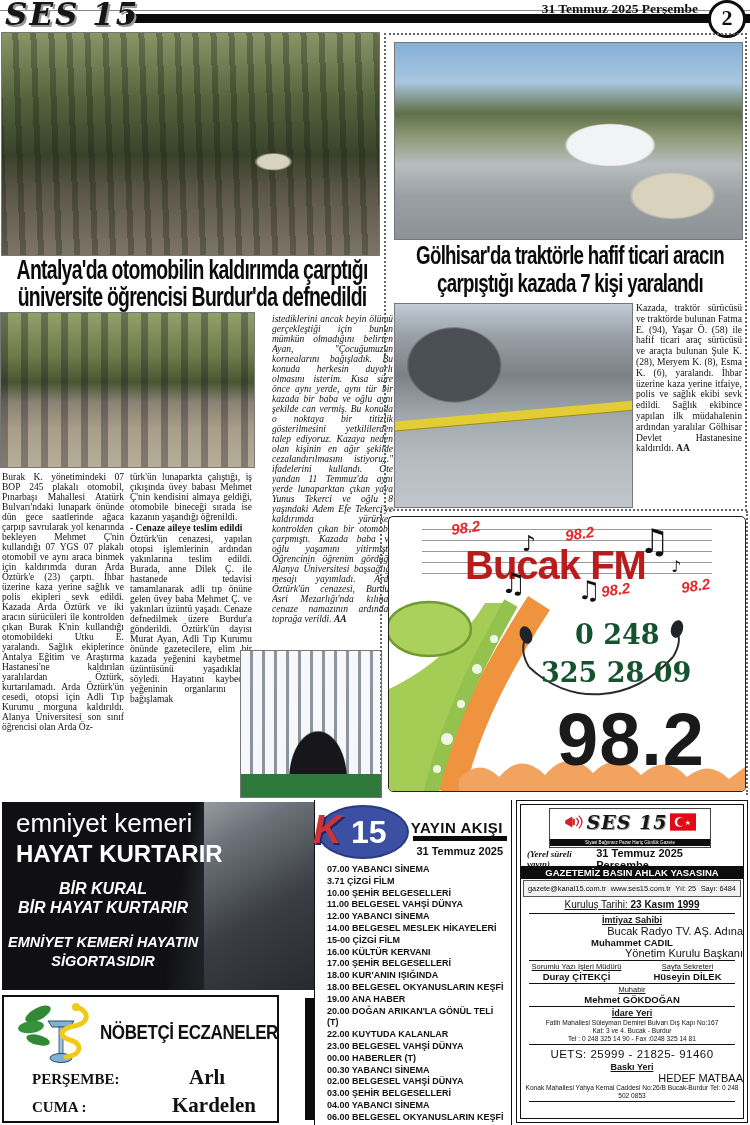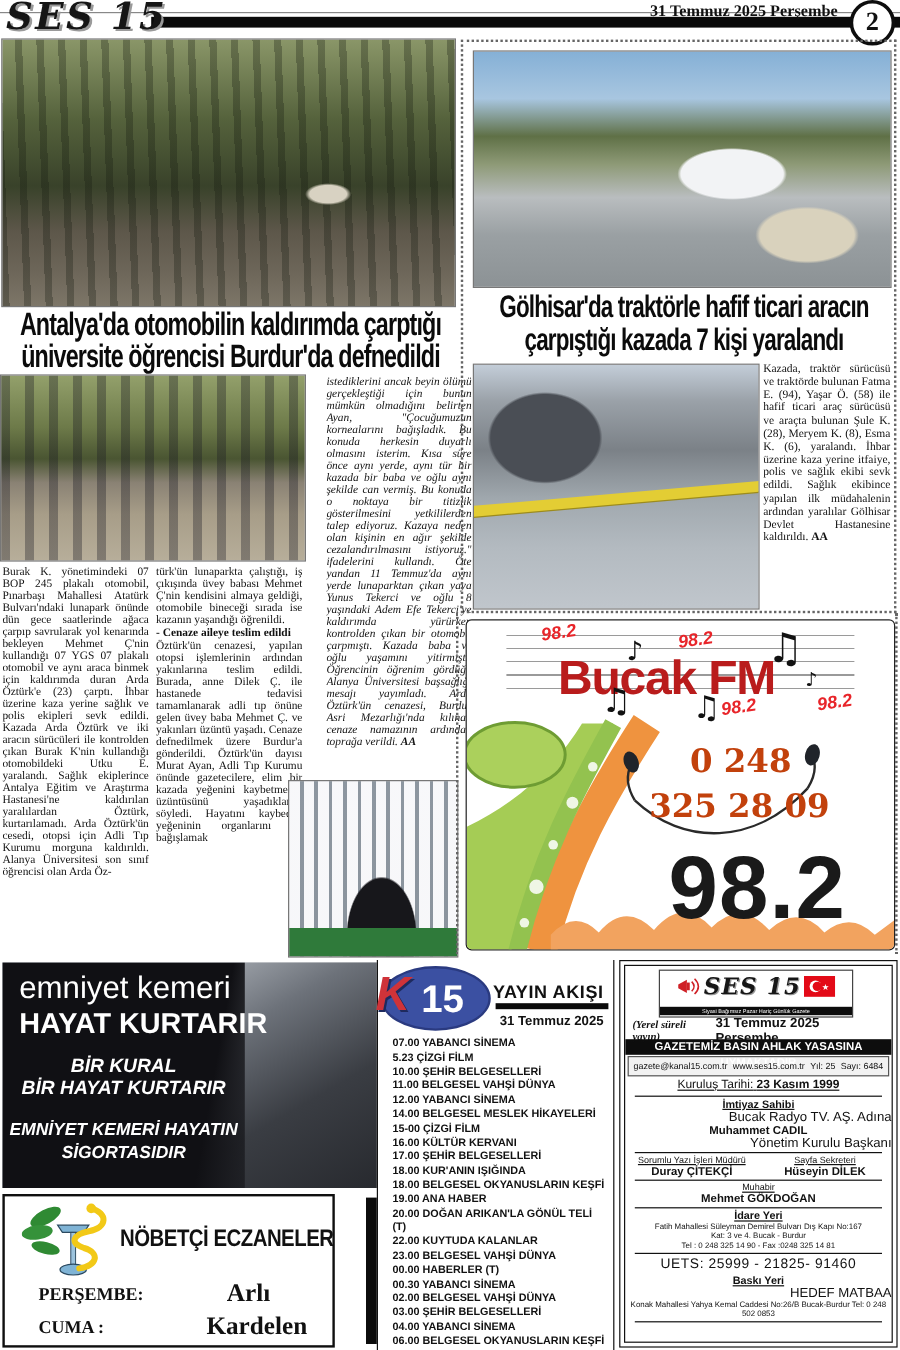--- a/index.html
+++ b/index.html
@@ -57,21 +57,21 @@
   
   .bucak{left:388px;top:516px;width:358px;height:276px;border:1.5px solid #222;border-radius:5px;
          box-sizing:border-box;background:#fff;overflow:hidden;}
   .staff{position:absolute;left:33px;top:12px;width:290px;height:48px;
          background:repeating-linear-gradient(180deg,#9a9a9a 0 1px, rgba(0,0,0,0) 1px 11px);}
   .bucak-title{position:absolute;left:76px;top:26px;font:700 40px "Liberation Sans",sans-serif;
                color:#b91c1c;letter-spacing:-1px;z-index:3;}
   .freq{position:absolute;font:700 italic 15px "Liberation Sans",sans-serif;color:#e8252a;
         transform:rotate(-8deg);z-index:3;}
   .note{position:absolute;color:#111;font-family:"DejaVu Sans",sans-serif;z-index:3;}
-  .phone{position:absolute;font:700 27px "DejaVu Serif",serif;color:#c2410c;z-index:3;text-align:center;}
+  .phone{position:absolute;font:700 27px "DejaVu Serif",serif;color:#14532d;z-index:3;text-align:center;}
   .freq-big{position:absolute;left:168px;top:180px;font:700 74px "Liberation Sans",sans-serif;
             color:#1a1a1a;letter-spacing:1px;z-index:3;}
   
   .sb-ad{left:2px;top:802px;width:326px;height:188px;background:
      linear-gradient(150deg,#7d828a 0%,#a8adb4 25%,#6d727a 45%,#3a3d43 70%,#26282d 100%);overflow:hidden;}
   .sb-panel{position:absolute;left:0;top:0;width:62%;height:100%;
      background:linear-gradient(100deg,#101014 0 82%, rgba(16,16,20,.55) 100%);}
   .sb-ad div{color:#fff;font-family:"Liberation Sans",sans-serif;}
   .sb1{position:absolute;left:14px;top:6px;font-size:26px;font-weight:400;}
   .sb2{position:absolute;left:14px;top:38px;font-size:24px;font-weight:700;}
@@ -238,21 +238,21 @@
   <div class="abs tv">
     <div class="k15">
       <span class="k">K</span>
       <span class="num">15</span>
     </div>
     <div class="tv-title">YAYIN AKIŞI</div>
     <div class="tv-rule"></div>
     <div class="tv-date">31 Temmuz 2025</div>
     <div class="tv-list">
         <div>07.00 YABANCI SİNEMA</div>
-        <div>5.23 ÇİZGİ FİLM</div>
+        <div>3.71 ÇİZGİ FİLM</div>
         <div>10.00 ŞEHİR BELGESELLERİ</div>
         <div>11.00 BELGESEL VAHŞİ DÜNYA</div>
         <div>12.00 YABANCI SİNEMA</div>
         <div>14.00 BELGESEL MESLEK HİKAYELERİ</div>
         <div>15-00 ÇİZGİ FİLM</div>
         <div>16.00 KÜLTÜR KERVANI</div>
         <div>17.00 ŞEHİR BELGESELLERİ</div>
         <div>18.00 KUR'ANIN IŞIĞINDA</div>
         <div>18.00 BELGESEL OKYANUSLARIN KEŞFİ</div>
         <div>19.00 ANA HABER</div>

